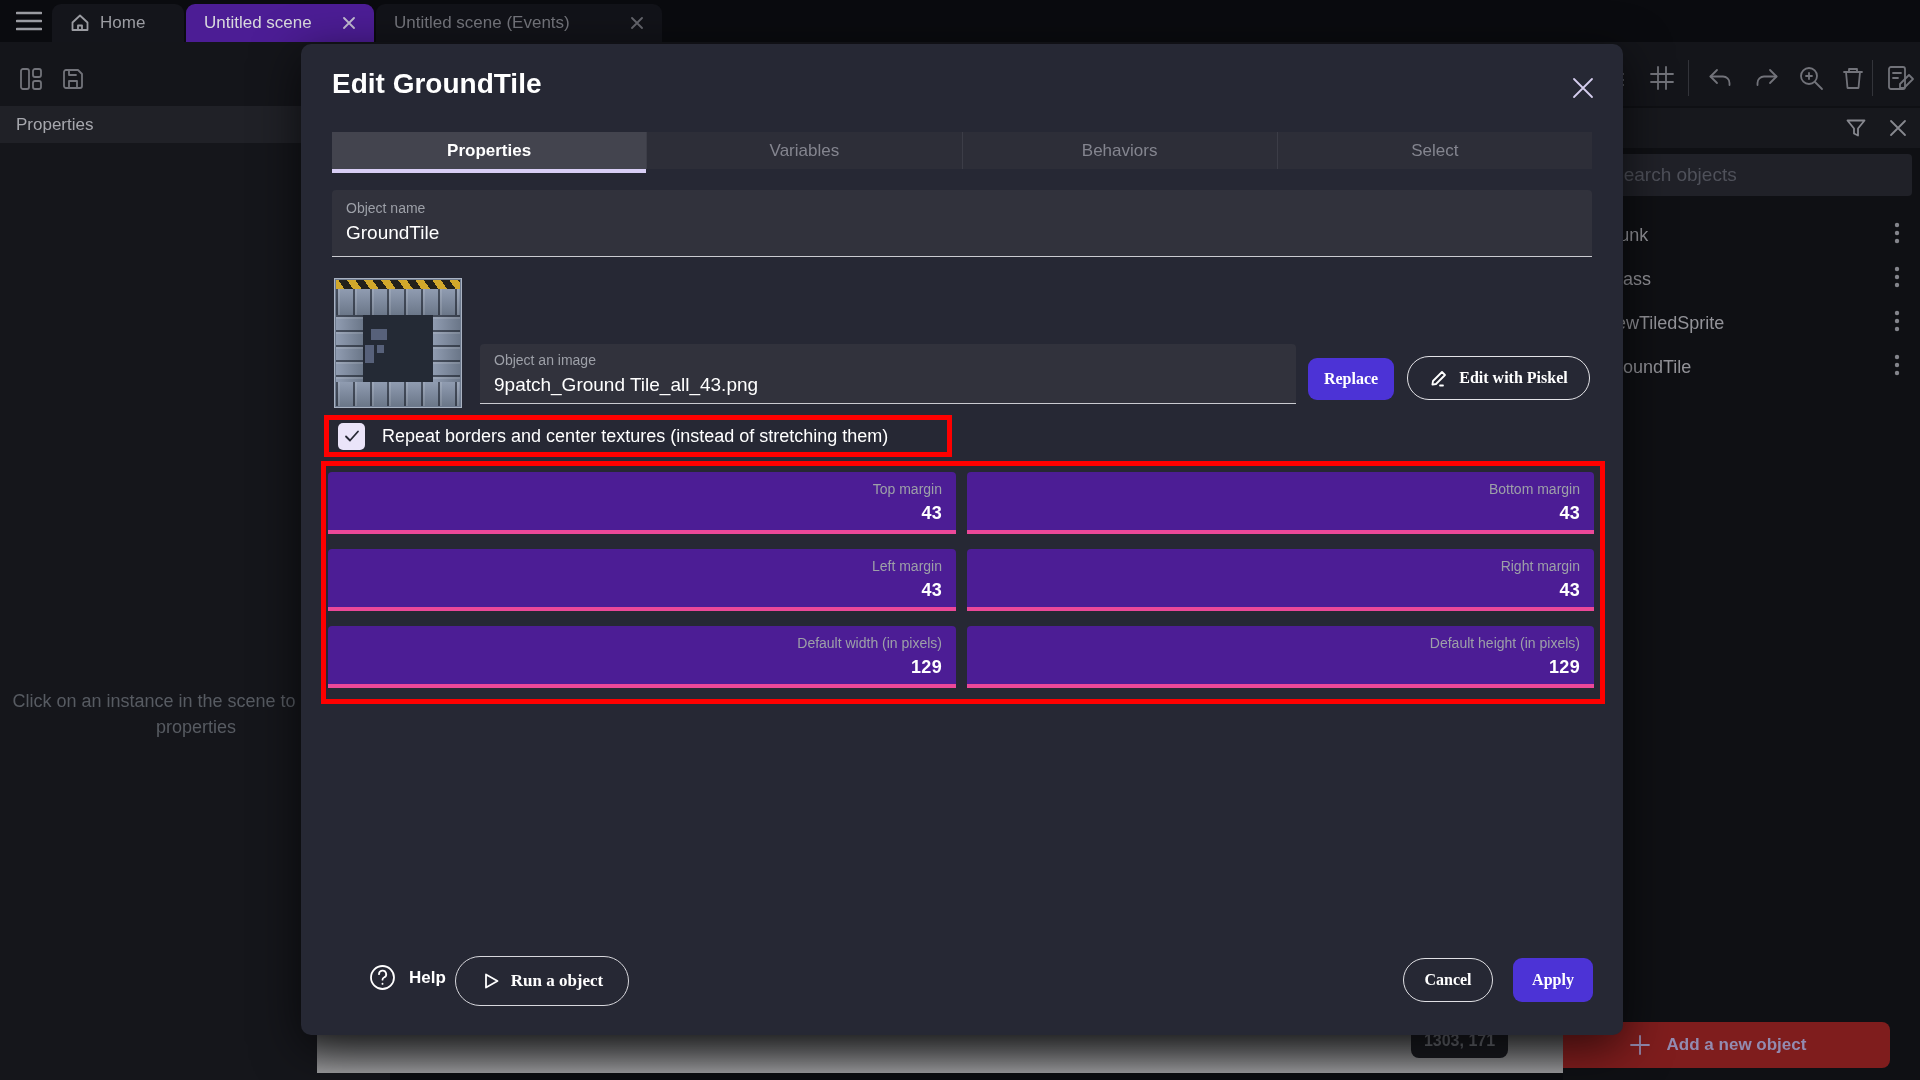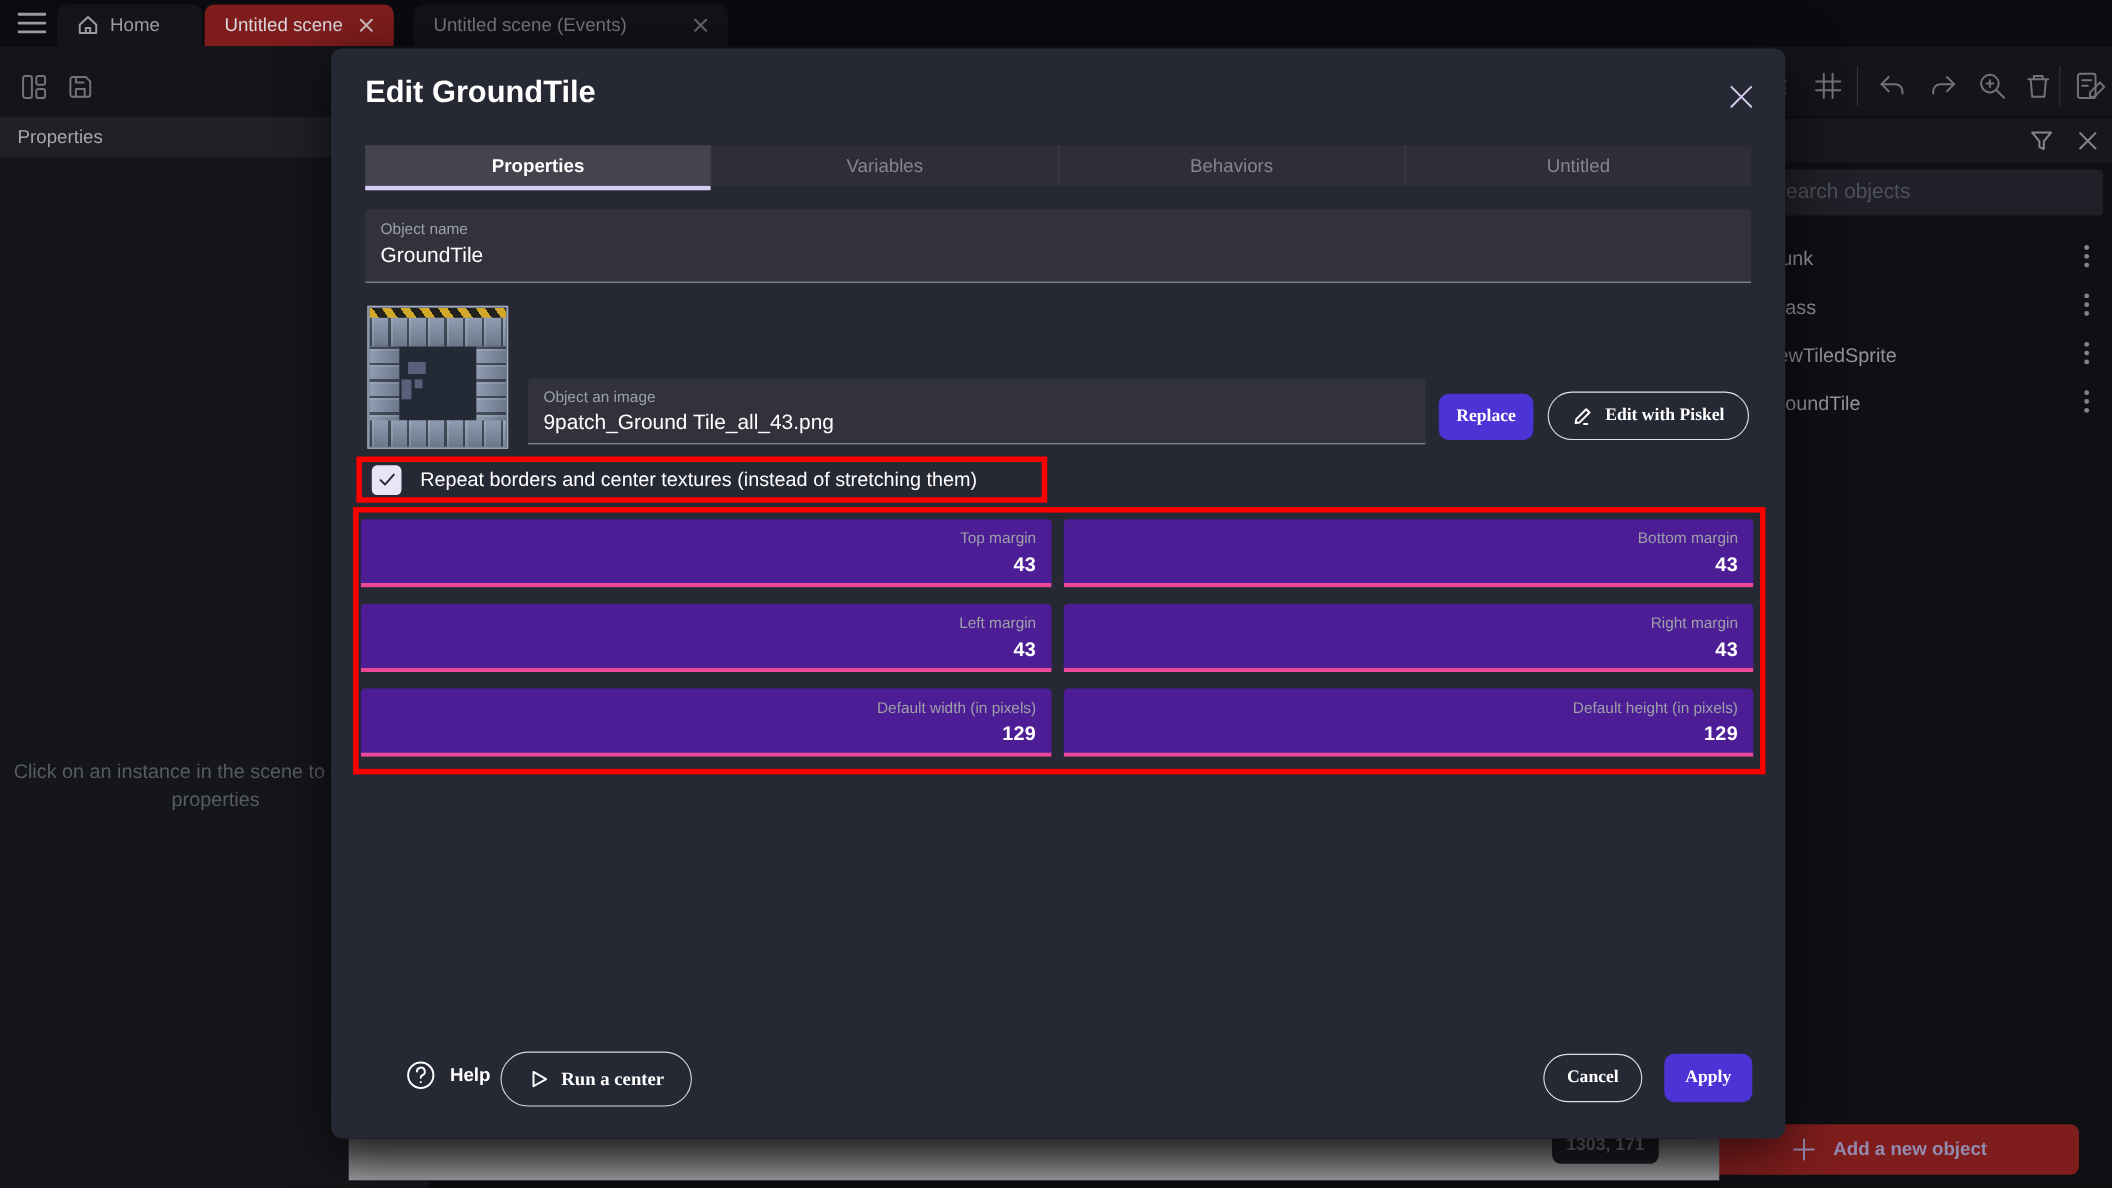--- a/index.html
+++ b/index.html
@@ -7,21 +7,21 @@
               font-family:"Liberation Sans", sans-serif; }
   #app { position:relative; width:1920px; height:1080px; }
   svg.ic { stroke:currentColor; fill:none; stroke-width:1.8; stroke-linecap:round; stroke-linejoin:round; display:block; }
 
   
   .tabbar { position:absolute; left:0; top:0; width:1920px; height:42px; background:#0a0b0f; }
   .hamburger { position:absolute; left:16px; top:11px; width:26px; height:20px; color:#9a9ba1; cursor:pointer; }
   .tab { position:absolute; top:4px; height:38px; display:flex; align-items:center; gap:10px;
          padding:0 18px; border-radius:9px 9px 0 0; font-size:17px; color:#74757c; }
   .tab.home   { left:52px;  width:132px; background:#14151b; color:#9b9ca2; }
-  .tab.active { left:186px; width:172px; background:#7f1d1d; color:#d8d9dd; }
+  .tab.active { left:186px; width:188px; background:#4c1d95; color:#d8d9dd; }
   .tab.events { left:376px; width:286px; background:#121319; }
   .tab .closex { margin-left:auto; width:14px; height:14px; opacity:.85; cursor:pointer; }
 
   
   .toolstrip { position:absolute; left:0; top:42px; width:1920px; height:64px; background:#14151a; }
   .tool-ic { position:absolute; color:#72737a; cursor:pointer; }
 
   
   .left-panel { position:absolute; left:0; top:106px; width:390px; height:974px; background:#15161b; }
   .panel-head { position:absolute; left:0; top:0; width:100%; height:37px; background:#202127;
@@ -310,21 +310,21 @@
       <div class="dlg-tab on">
         <span>Properties</span>
       </div>
       <div class="dlg-tab">
         <span>Variables</span>
       </div>
       <div class="dlg-tab">
         <span>Behaviors</span>
       </div>
       <div class="dlg-tab">
-        <span>Untitled</span>
+        <span>Select</span>
       </div>
     </div>
 
     <div class="field f-objname">
       <div class="lab">Object name</div>
       <div class="val">GroundTile</div>
     </div>
 
     <div class="thumb">
       <div class="hz"></div>
@@ -402,21 +402,21 @@
           </svg>
       </span>
       <span class="hlab">Help</span>
     </div>
     <button class="btn btn-preview">
       <span>
         <svg class="ic" width="20" height="20" viewBox="0 0 20 20">
             <path d="M5 3.5 16.5 10 5 16.5z"></path>
           </svg>
       </span>
-      <span>Run a center</span>
+      <span>Run a object</span>
     </button>
     <button class="btn btn-cancel">
       <span>Cancel</span>
     </button>
     <button class="btn btn-apply">
       <span>Apply</span>
     </button>
   </div>
 
 </div>

